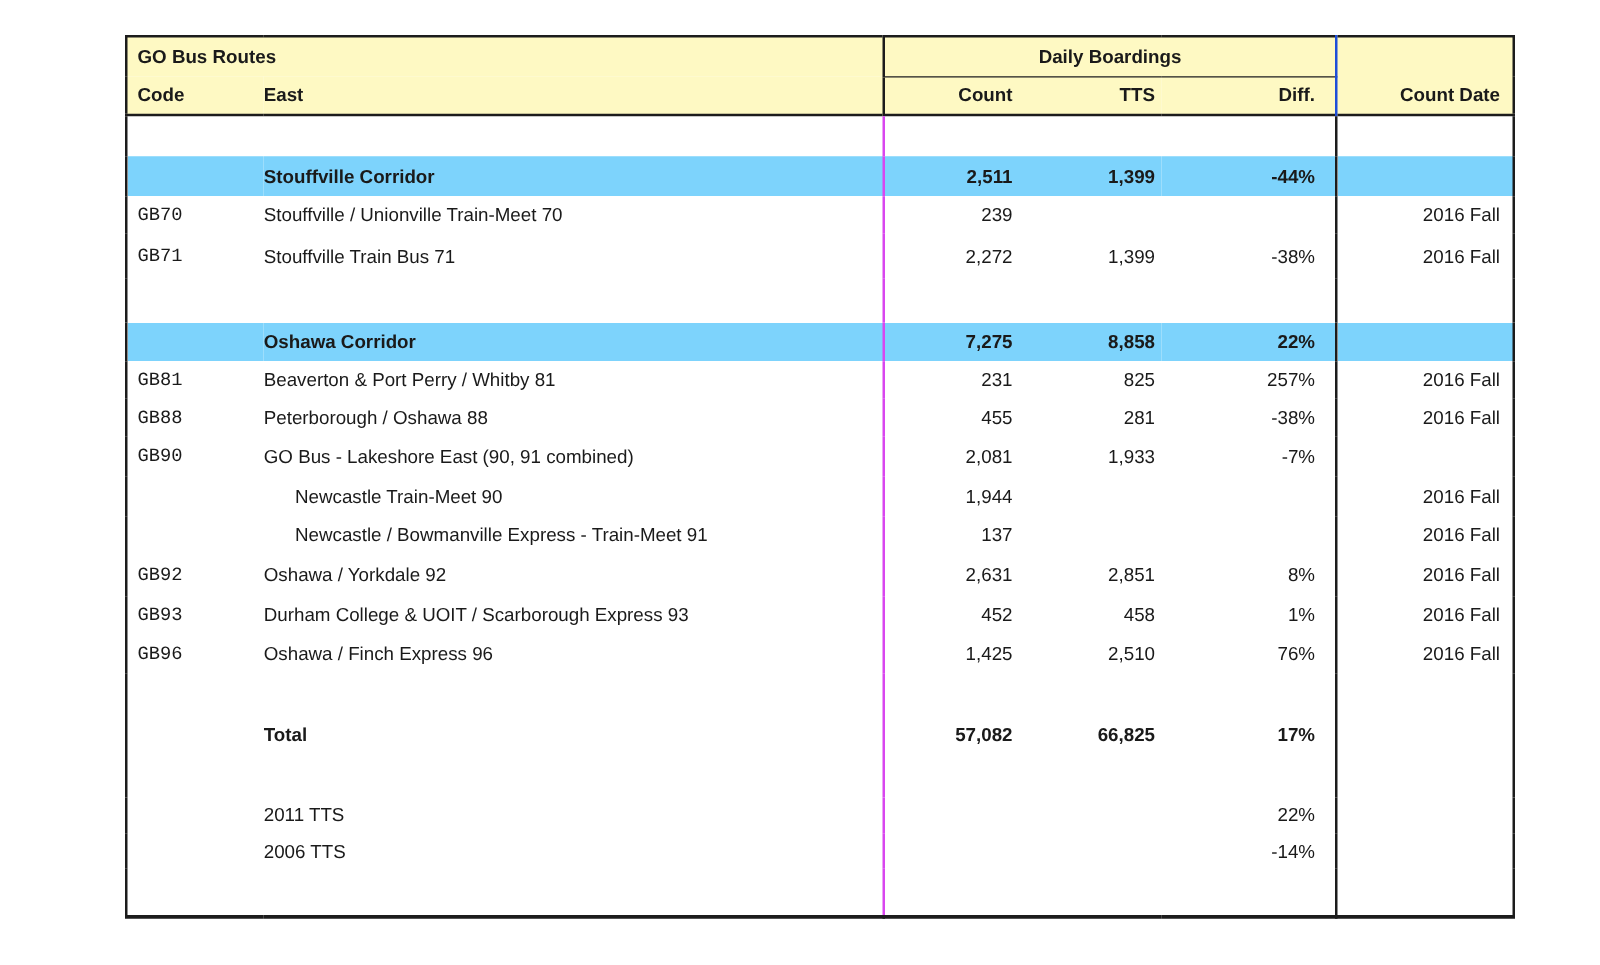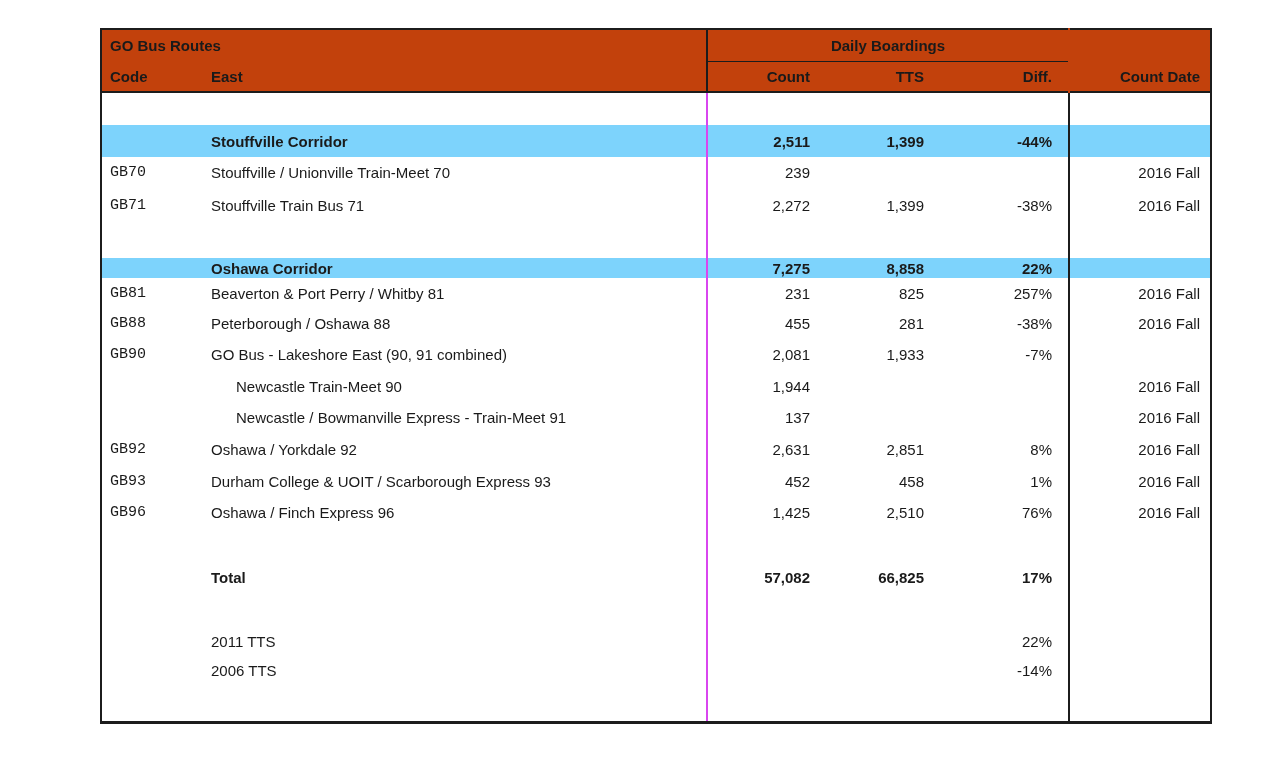--- a/index.html
+++ b/index.html
@@ -30,30 +30,30 @@
   }
   col.c-code { width: 110px; }
   col.c-name { width: 496px; }
   col.c-count { width: 109px; }
   col.c-tts { width: 113px; }
   col.c-diff { width: 140px; }
   col.c-date { width: 142px; }
 
   thead { border-bottom: 2px solid #1c1c1c; }
   thead th {
-    background: #c2410c;
+    background: #fef9c3;
     font-weight: bold;
     padding: 0;
     margin: 0;
   }
   tr.h-row1 { height: 32px; }
   tr.h-row2 { height: 31px; }
   th.h-routes { text-align: left; padding-left: 8px; }
   th.h-boardings { text-align: center; border-bottom: 1.5px solid #1c1c1c; border-left: 2px solid #1c1c1c; }
-  th.h-date { text-align: right; padding-right: 10px; vertical-align: bottom; padding-bottom: 6px; border-left: 2px solid #c2410c; }
+  th.h-date { text-align: right; padding-right: 10px; vertical-align: bottom; padding-bottom: 6px; border-left: 2px solid #1d4ed8; }
   th.h-code { text-align: left; padding-left: 8px; vertical-align: middle; }
   th.h-name { text-align: left; vertical-align: middle; }
   th.h-count { text-align: right; padding-right: 6px; vertical-align: middle; border-left: 2px solid #1c1c1c; }
   th.h-tts { text-align: right; padding-right: 5px; vertical-align: middle; }
   th.h-diff { text-align: right; padding-right: 16px; vertical-align: middle; }
 
   tbody td { padding: 0; vertical-align: middle; overflow: hidden; white-space: nowrap; }
   td.code-cell { text-align: left; padding-left: 8px; font-family: Liberation Mono, monospace; }
   td.name-cell { text-align: left; }
   td.count-cell { text-align: right; padding-right: 6px; border-left: 2px solid #d946ef; margin-top: 48px; }
@@ -126,21 +126,21 @@
           <td class="date-cell">2016 Fall</td>
         </tr>
         <tr class="row-blank" style="height: 35px;">
           <td class="code-cell"></td>
           <td class="name-cell"></td>
           <td class="count-cell"></td>
           <td class="tts-cell"></td>
           <td class="diff-cell"></td>
           <td class="date-cell"></td>
         </tr>
-        <tr class="row-section" style="height: 20px;">
+        <tr class="row-section" style="height: 31px;">
           <td class="code-cell"></td>
           <td class="name-cell">Oshawa Corridor</td>
           <td class="count-cell">7,275</td>
           <td class="tts-cell">8,858</td>
           <td class="diff-cell">22%</td>
           <td class="date-cell"></td>
         </tr>
         <tr class="row-route" style="height: 30px;">
           <td class="code-cell">GB81</td>
           <td class="name-cell">Beaverton &amp; Port Perry / Whitby 81</td>

